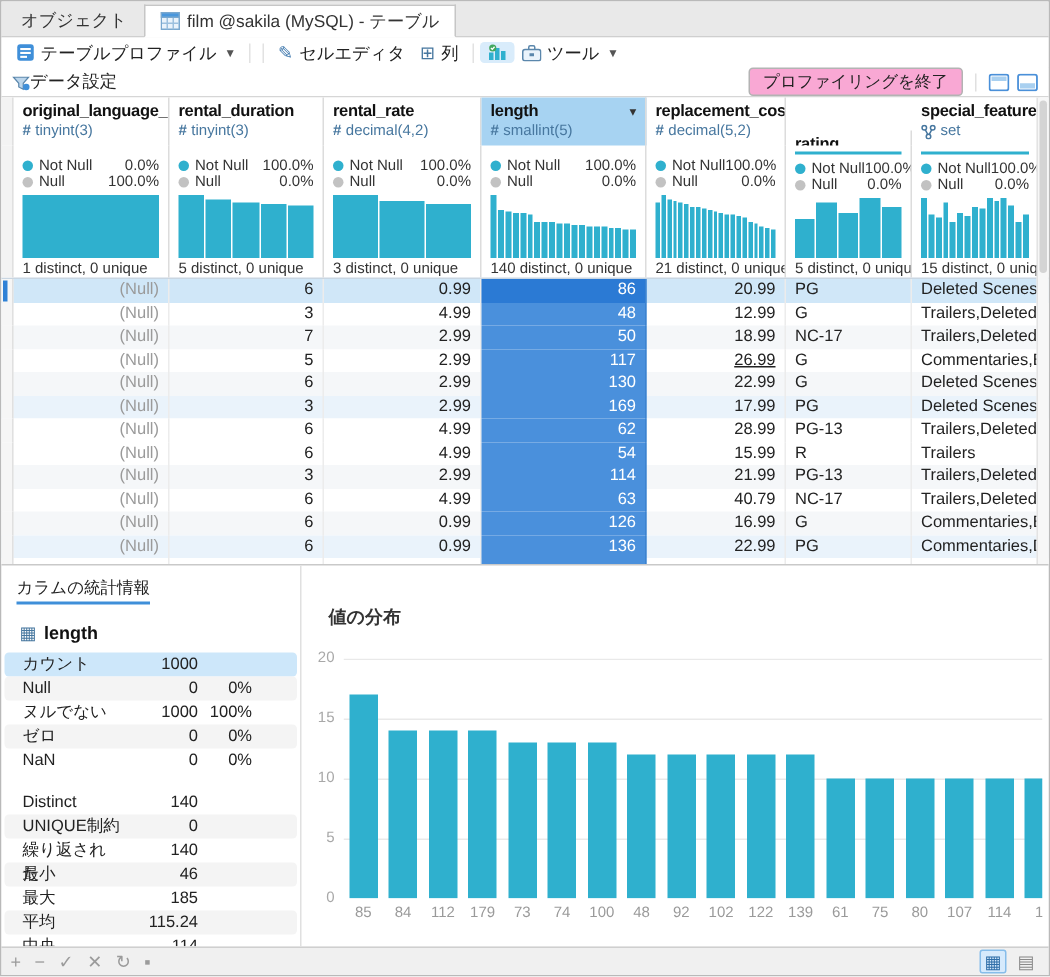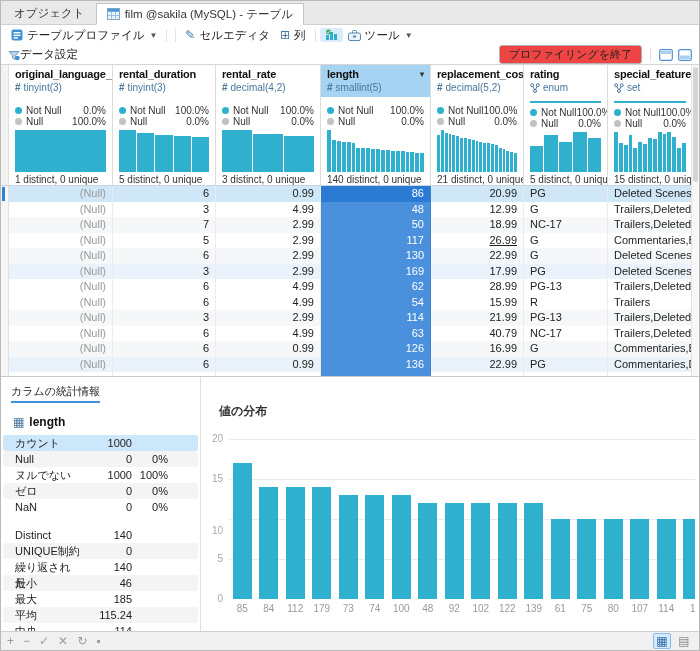--- a/index.html
+++ b/index.html
@@ -16,21 +16,21 @@
   .toolbar{height:20px;background:#fff;display:flex;align-items:center;padding:0 5px;font-size:11.5px;flex:0 0 auto}
   .tbtn{display:flex;align-items:center;gap:4px;padding:1px 5px;border-radius:3px;white-space:nowrap;color:#222}
   .tbtn.disabled{color:#b4b4b4}
   .tbtn.hl{background:#d9ecfb}
   .caret{font-size:8px;color:#555;margin-left:1px}
   .sep{width:1px;height:13px;background:#e2e2e2;margin:0 4px}
   .flexspace{flex:1}
 
   
   .subtoolbar{height:20px;background:#fff;display:flex;align-items:center;padding:0 7px;font-size:11.5px;border-bottom:1px solid #d6d6d6;flex:0 0 auto}
-  .endbtn{border:1px solid #b3b3b3;border-radius:3px;background:#ef4444;padding:1px 9px;font-size:11px;color:#222;margin-right:8px}
+  .endbtn{border:1px solid #b3b3b3;border-radius:3px;background:#f9a8d4;padding:1px 9px;font-size:11px;color:#222;margin-right:8px}
   .winicons{display:flex;gap:5px;align-items:center;border-left:1px solid #e0e0e0;padding-left:8px}
 
   
   .gridwrap{position:relative;flex:0 0 auto;height:311px;background:#fff}
   .col-names{display:flex;height:32px}
   .col-profiles{display:flex;height:89px;border-bottom:1px solid #c9d6e2}
   .gcell{flex:0 0 8px;background:#f3f3f3;border-right:1px solid #e0e0e0}
   .hcell{border-right:1px solid #dcdcdc;padding:3px 6px 0 6px;overflow:hidden}
   .hcell.sel{background:#a7d3f2}
   .hname{display:flex;align-items:center;font-size:11px;font-weight:bold;color:#111;letter-spacing:-0.2px;white-space:nowrap}
@@ -235,21 +235,21 @@
         </div>
         <div class="hcell" style="flex: 0 0 93px;">
           <div class="hname">
             <span>replacement_cost</span>
           </div>
           <div class="htype">
             <span style="font-size: 10px; color: rgb(71, 119, 159); font-weight: bold;">#</span>
             <span>decimal(5,2)</span>
           </div>
         </div>
-        <div class="hcell" style="flex: 0 0 84px;">
+        <div class="hcell" style="flex: 0 0 84px; margin-top: 22px;">
           <div class="hname">
             <span>rating</span>
           </div>
           <div class="htype">
             <span>
               <svg width="10" height="10" viewBox="0 0 10 10" fill="none" stroke="#47779f">
                 <circle cx="2.2" cy="2.2" r="1.5"></circle>
                 <circle cx="7.8" cy="2.2" r="1.5"></circle>
                 <circle cx="5" cy="8" r="1.5"></circle>
                 <path d="M2.8 3.4 L4.6 6.7 M7.2 3.4 L5.4 6.7"></path>
@@ -679,21 +679,21 @@
             <span class="v">114</span>
             <span class="p"></span>
           </div>
         </div>
     </div>
     <div class="chart-panel">
       <div class="chart-title">値の分布</div>
       <div id="chart-ylabels">
           <div class="ylab" style="top: 216px;">0</div>
           <div class="ylab" style="top: 176px;">5</div>
-          <div class="ylab" style="top: 148px;">10</div>
+          <div class="ylab" style="top: 136px;">10</div>
           <div class="ylab" style="top: 96px;">15</div>
           <div class="ylab" style="top: 56px;">20</div>
         </div>
       <div class="plot" id="chart-plot">
           <div class="gline" style="top: 120px;"></div>
           <div class="gline" style="top: 80px;"></div>
           <div class="gline" style="top: 40px;"></div>
           <div class="gline" style="top: 0px;"></div>
           <div class="bars">
             <div class="slot">

